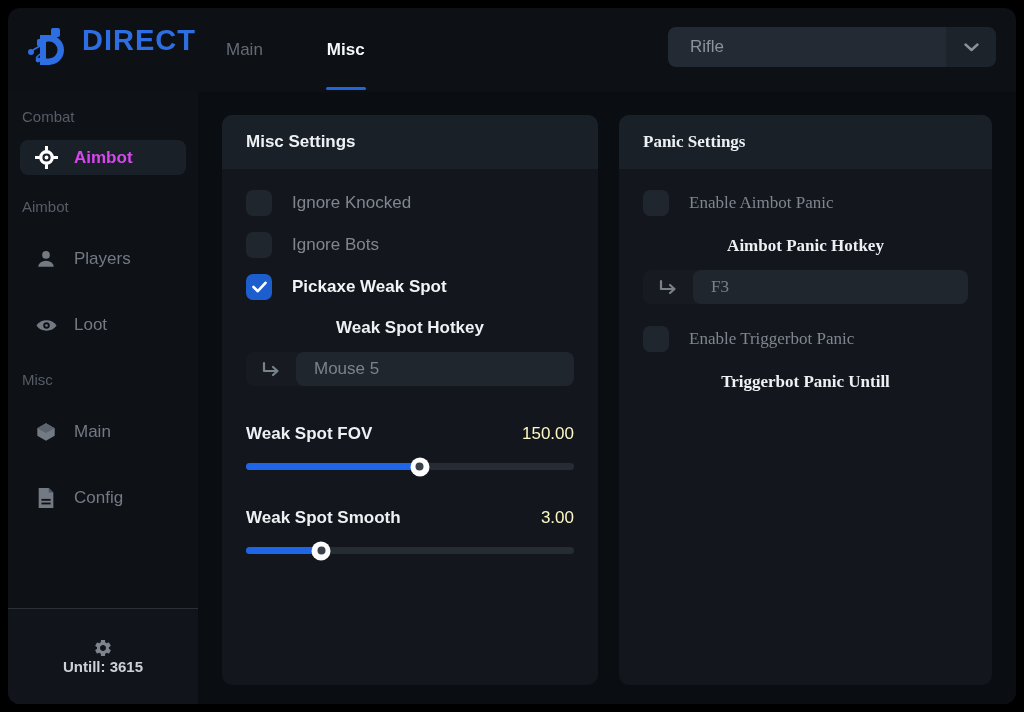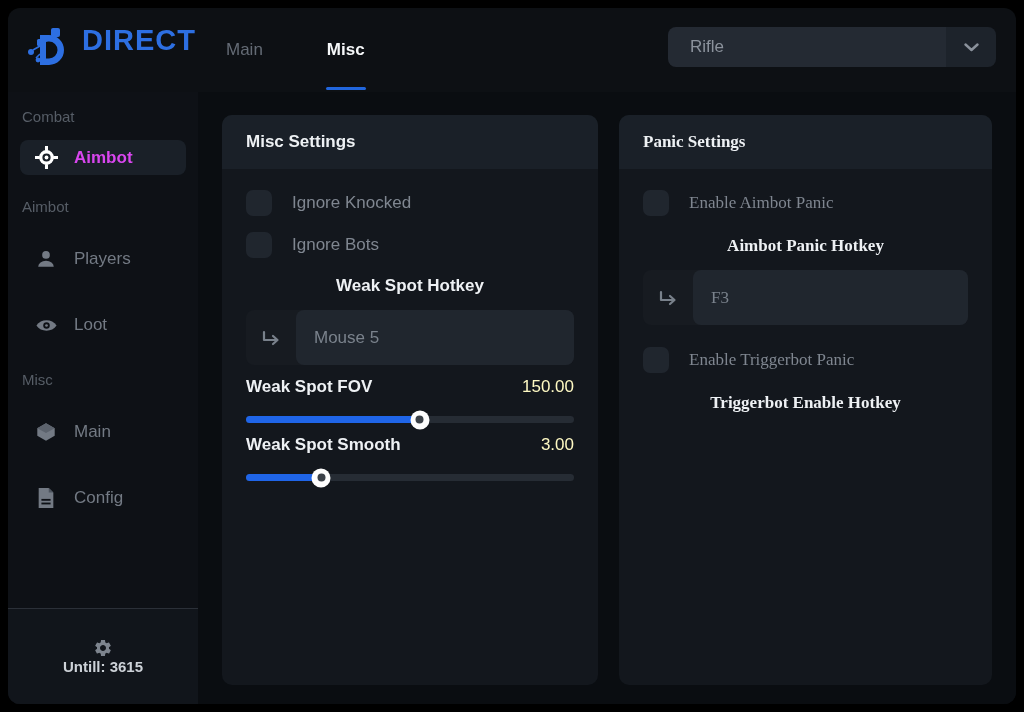--- a/index.html
+++ b/index.html
@@ -57,26 +57,26 @@
   .cb-row { display:flex; align-items:center; gap:20px; margin-bottom:16px; cursor:pointer; }
   .checkbox { width:26px; height:26px; border-radius:7px; background:#20262e; flex:none;
               display:flex; align-items:center; justify-content:center; }
   .checkbox svg { display:none; }
   .checkbox.checked { background:#1d5ecf; }
   .checkbox.checked svg { display:block; }
   .cb-label { font-size:17px; color:#7f8690; }
   .cb-row.emph .cb-label { color:#f2f4f6; font-weight:bold; }
 
   .field-label { margin:21px 0 14px; font-size:17px; font-weight:bold; color:#eef1f4; }
-  .hotkey { height:55px; background:#171b21; border-radius:8px; display:flex; align-items:center; cursor:pointer; }
+  .hotkey { height:34px; background:#171b21; border-radius:8px; display:flex; align-items:center; cursor:pointer; }
   .hotkey-iconbox { width:50px; display:flex; align-items:center; justify-content:center; flex:none; }
   .hotkey-field { flex:1; height:100%; background:#20262e; border-radius:8px;
                   display:flex; align-items:center; padding-left:18px; color:#7a828c; font-size:17px; }
 
-  .slider-head { display:flex; justify-content:space-between; align-items:baseline; margin-top:12px; }
+  .slider-head { display:flex; justify-content:space-between; align-items:baseline; margin-top:38px; }
   .slider-name { font-size:17px; font-weight:bold; color:#eef1f4; }
   .slider-value { font-size:17px; color:#fef9c3; }
   .slider { position:relative; height:7px; border-radius:4px; background:#262c34; margin-top:19px; cursor:pointer; }
   .slider-fill { position:absolute; left:0; top:0; bottom:0; border-radius:4px; background:#1f65e8; }
   .slider-handle { position:absolute; top:50%; width:19px; height:19px; background:#fdfdfd;
                    border-radius:50%; transform:translate(-50%,-50%); cursor:grab; }
   .slider-handle::after { content:""; position:absolute; left:50%; top:50%; width:8px; height:8px;
                           border-radius:50%; background:#3b4148; transform:translate(-50%,-50%); }
 </style>
 </head>
@@ -204,20 +204,28 @@
           <span class="cb-label">Ignore Knocked</span>
         </div>
 
         <div class="cb-row">
           <span class="checkbox">
             
           </span>
           <span class="cb-label">Ignore Bots</span>
         </div>
 
+        <div class="cb-row emph">
+          <span class="checkbox checked">
+            <svg width="15" height="12" viewBox="0 0 15 12">
+                <polyline points="1.5,6 5.8,10.2 13.5,1.8" fill="none" stroke="#ffffff" stroke-width="2.6" stroke-linecap="round" stroke-linejoin="round"></polyline>
+              </svg>
+          </span>
+          <span class="cb-label">Pickaxe Weak Spot</span>
+        </div>
 
         <div class="field-label" style="margin-top:18px;">Weak Spot Hotkey</div>
         <div class="hotkey">
           <span class="hotkey-iconbox">
             <svg width="22" height="16" viewBox="0 0 22 16">
               <path d="M4 2 V10 H16" fill="none" stroke="#79818b" stroke-width="2.2" stroke-linecap="round" stroke-linejoin="round"></path>
               <path d="M13 6 L17.5 10 L13 14" fill="none" stroke="#79818b" stroke-width="2.2" stroke-linecap="round" stroke-linejoin="round"></path>
             </svg>
           </span>
           <span class="hotkey-field">Mouse 5</span>
@@ -266,19 +274,19 @@
           <span class="hotkey-field">F3</span>
         </div>
 
         <div class="cb-row" style="margin-top:22px; margin-bottom:8px;">
           <span class="checkbox">
             
           </span>
           <span class="cb-label">Enable Triggerbot Panic</span>
         </div>
 
-        <div class="field-label" style="margin-top:20px;">Triggerbot Enable Hotkey</div>
+        <div class="field-label" style="margin-top:20px;">Triggerbot Panic Untill</div>
 
       </div>
     </div>
 
   </div>
 </div>
 
 </body></html>

